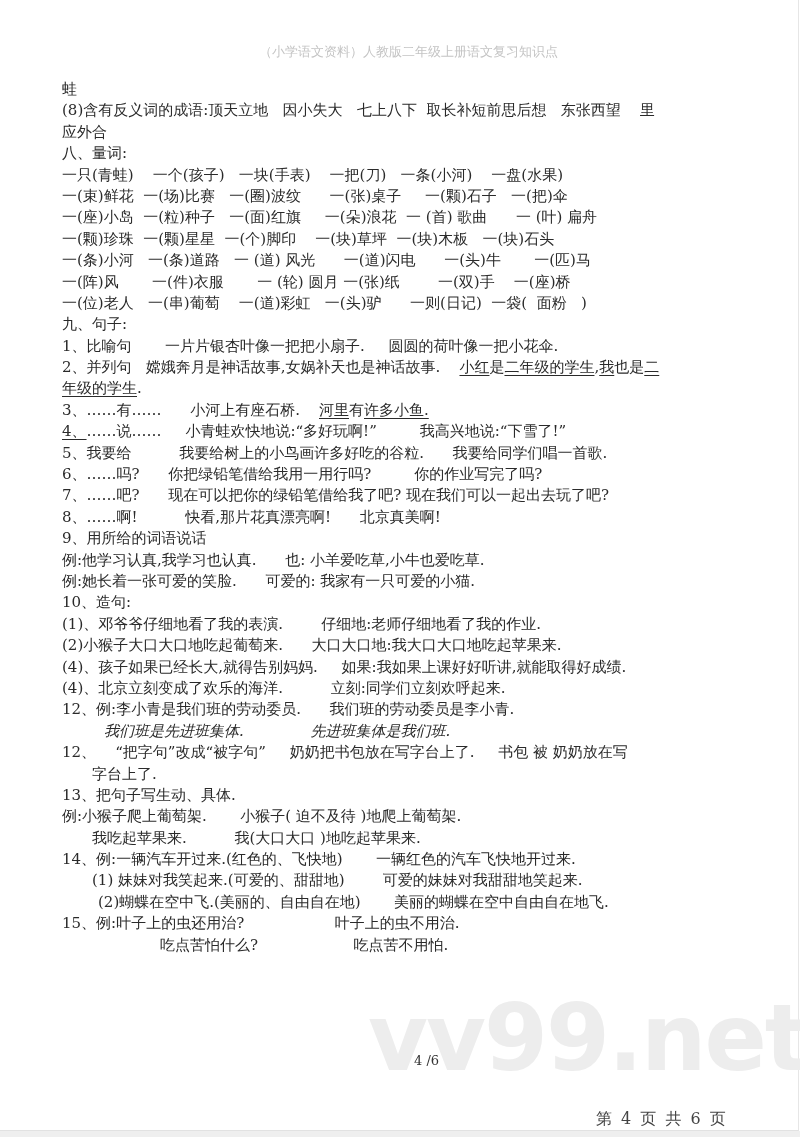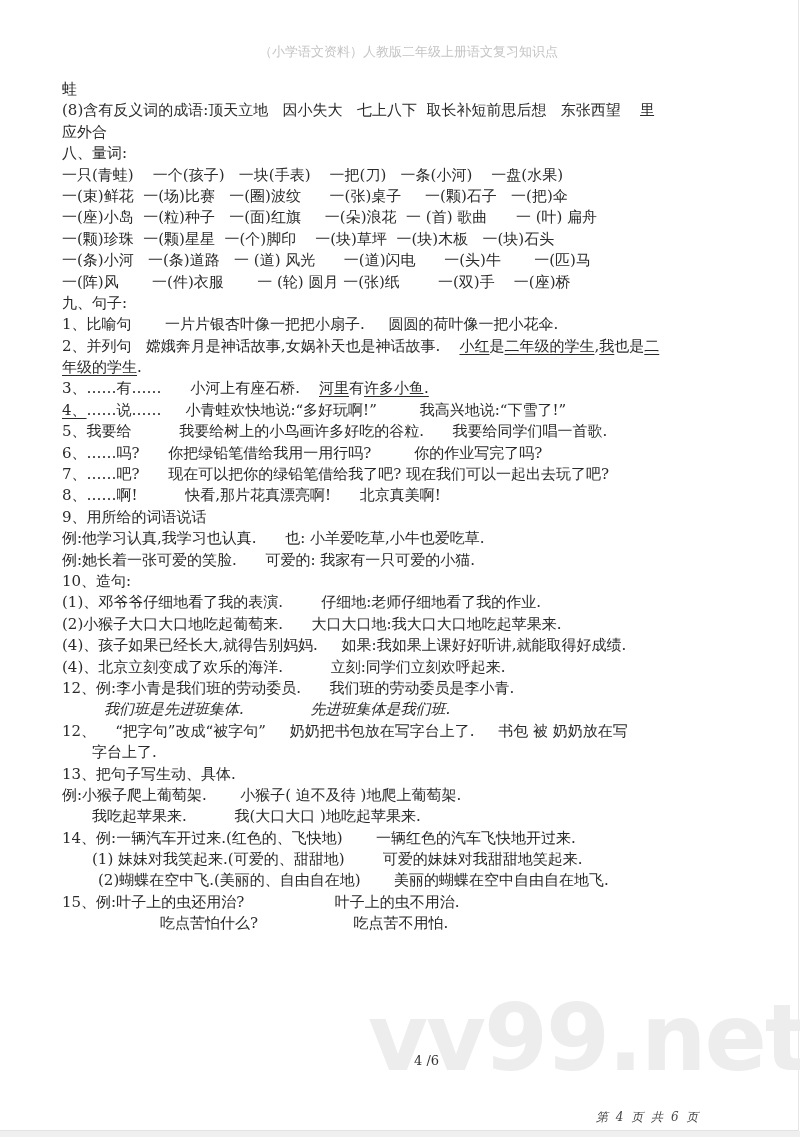--- a/index.html
+++ b/index.html
@@ -14,21 +14,21 @@
   .line { white-space:pre; height:21.4px; }
   .line.indent { padding-left:42px;font-style:italic; }
   .line.indent2 { padding-left:30px; }
   .line.indent3 { padding-left:36px; }
   .line.indent4 { padding-left:98px; }
   u { text-decoration:underline; text-underline-offset:3px; }
   .watermark { position:absolute; left:368px; top:985px; font-family:"DejaVu Sans","Liberation Sans",sans-serif;
                font-weight:bold; font-size:92px; letter-spacing:-2px; color:#ededed; z-index:0; }
   .content { z-index:1; }
   .pagenum { position:absolute; left:378px; top:1053px; font-size:13px; color:#333; z-index:2;margin-left:36px; }
-  .footer { position:absolute; left:596px; top:1109px; font-size:12px; color:#444; letter-spacing:2px; z-index:2;font-style:italic; }
+  .footer { position:absolute; left:596px; top:1109px; font-size:16px; color:#444; letter-spacing:2px; z-index:2; }
 </style>
 </head>
 <body>
 
 <div class="page"></div>
 <div class="bottom-strip"></div>
 
 <div class="header">（小学语文资料）人教版二年级上册语文复习知识点</div>
 
 <div class="watermark">vv99.net</div>
@@ -37,20 +37,21 @@
   <div class="line">蛙</div>
   <div class="line">(8)含有反义词的成语:顶天立地   因小失大   七上八下  取长补短前思后想   东张西望    里</div>
   <div class="line">应外合</div>
   <div class="line">八、量词:</div>
   <div class="line">一只(青蛙)    一个(孩子)   一块(手表)    一把(刀)   一条(小河)    一盘(水果)</div>
   <div class="line">一(束)鲜花  一(场)比赛   一(圈)波纹      一(张)桌子     一(颗)石子   一(把)伞</div>
   <div class="line">一(座)小岛  一(粒)种子   一(面)红旗     一(朵)浪花  一 (首) 歌曲      一 (叶) 扁舟</div>
   <div class="line">一(颗)珍珠  一(颗)星星  一(个)脚印    一(块)草坪  一(块)木板   一(块)石头</div>
   <div class="line">一(条)小河   一(条)道路   一 (道) 风光      一(道)闪电      一(头)牛       一(匹)马</div>
   <div class="line">一(阵)风       一(件)衣服       一 (轮) 圆月 一(张)纸        一(双)手    一(座)桥</div>
+  <div class="line">一(位)老人   一(串)葡萄    一(道)彩虹   一(头)驴      一则(日记)  一袋(  面粉   )</div>
   <div class="line">九、句子:</div>
   <div class="line">1、比喻句       一片片银杏叶像一把把小扇子.     圆圆的荷叶像一把小花伞.</div>
 
   <div class="line"><span>2、并列句   嫦娥奔月是神话故事,女娲补天也是神话故事.    </span><u>小红</u><span>是</span><u>二年级的学生</u><span>,</span><u>我</u><span>也是</span><u>二</u></div>
   <div class="line"><u>年级的学生</u><span>.</span></div>
 
   <div class="line"><span>3、……有……      小河上有座石桥.    </span><u>河里</u><span>有</span><u>许多小鱼.</u></div>
 
   <div class="line"><u>4、</u><span>……说……     小青蛙欢快地说:“多好玩啊!”         我高兴地说:“下雪了!”</span></div>
 

